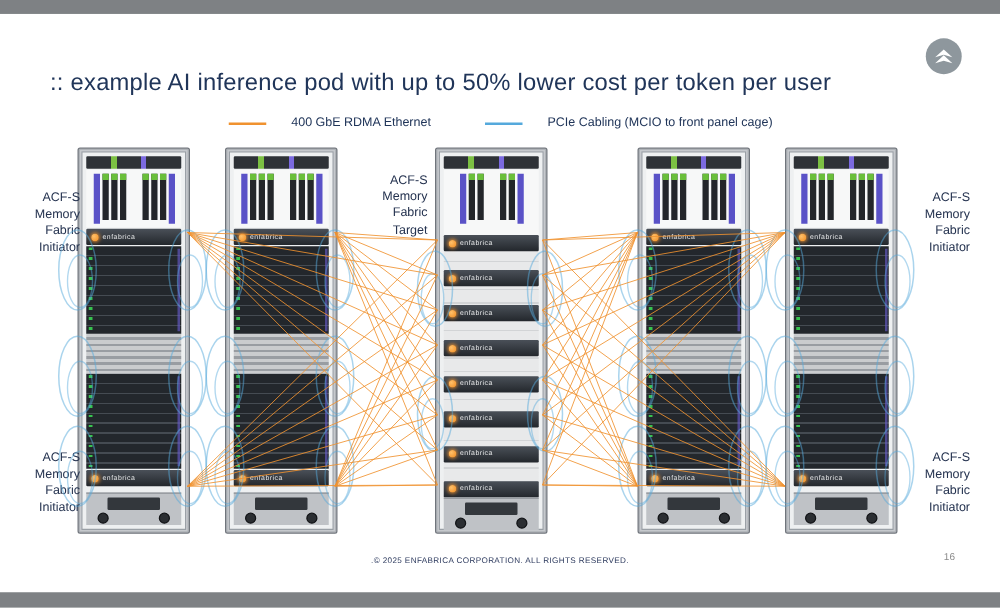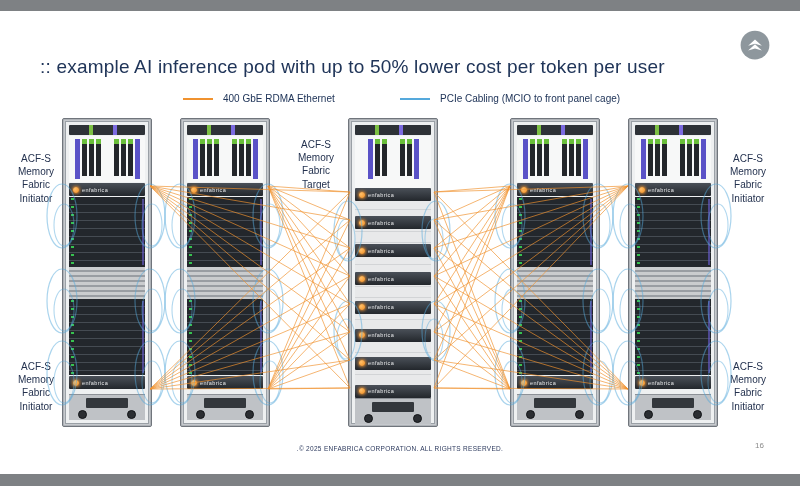--- a/index.html
+++ b/index.html
@@ -11,28 +11,28 @@
   }
   .slide{position:absolute;left:0;right:0;top:11px;bottom:12px;background:#ffffff;}
 
   .title{
     position:absolute;left:36px;top:41px;margin:4px;
     font-size:19px;font-weight:500;color:var(--navy);letter-spacing:.2px;
   }
 
   .logo{position:absolute;left:740px;top:19px;width:30px;height:30px;}
 
-  .legend-group{position:absolute;top:82px;display:flex;align-items:center;gap:10px;}
-  .lg1{left:183px;} .lg2{left:400px;align-items:center;}
+  .legend-group{position:absolute;top:82px;display:flex;align-items:center;gap:20px;}
+  .lg1{left:183px;} .lg2{left:388px;align-items:center;}
   .legend-swatch{width:30px;height:0;border-top:2px solid var(--orange);}
   .legend-swatch.blue{border-top-color:var(--blue);}
   .legend-label{font-size:10px;color:var(--navy);}
 
   .acfs-label{
-    position:absolute;width:56px;text-align:center;
+    position:absolute;width:56px;text-align:right;
     font-size:10px;line-height:1.32;color:#24324f;white-space:pre-line;z-index:2;
   }
   .lab-tl{left:8px;top:141px;}  .lab-bl{left:8px;top:349px;}
   .lab-tr{left:720px;top:141px;} .lab-br{left:720px;top:349px;}
   .lab-target{left:290px;top:127px;width:52px;}
 
   
   .rack{
     position:absolute;top:107px;width:88px;height:307px;z-index:1;
     background:#c6c9cd;border:1px solid #70757c;border-radius:2px;

